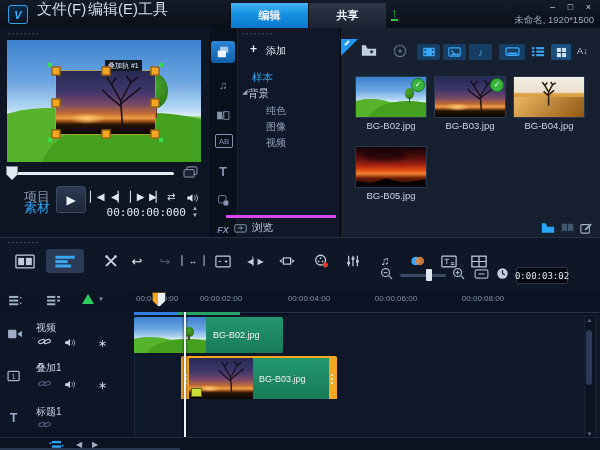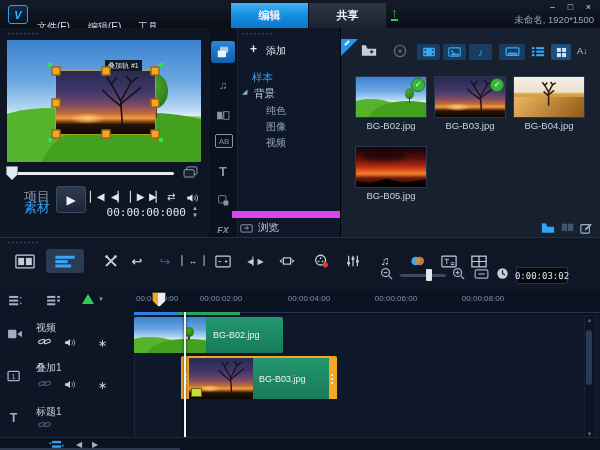--- a/index.html
+++ b/index.html
@@ -10,21 +10,21 @@
   .ico svg{display:block;}
   .grip{position:absolute;color:#4d5d74;font-size:9px;letter-spacing:1px;line-height:4px;font-weight:bold;}
   .grip::before{content:"········";}
 
   
   .titlebar{position:absolute;left:0;top:0;width:600px;height:28px;
     background:linear-gradient(180deg,#141b28 0%,#0a0e17 100%);border-bottom:2px solid #1189dd;}
   .logo{position:absolute;left:8px;top:5px;width:18px;height:17px;border:1px solid #2e9fe6;border-radius:3px;
     background:linear-gradient(180deg,#0d2c4a,#061422);color:#3ab0ff;font-weight:bold;font-style:italic;
     font-size:11px;display:flex;align-items:center;justify-content:center;}
-  .menuitem{position:absolute;top:20px;color:#d5dde8;font-size:10px;text-decoration:underline;}
+  .menuitem{position:absolute;top:0;color:#d5dde8;font-size:15px;}
   .tab{position:absolute;top:3px;width:77px;height:25px;display:flex;align-items:center;justify-content:center;
     color:#eef3f8;font-size:11px;font-weight:bold;
     background:linear-gradient(180deg,#2c3646,#1b2330);border-left:1px solid #0a0e15;}
   .tab.active{background:linear-gradient(180deg,#45b4f4 0%,#1590e0 45%,#0d77cc 100%);}
   .share-arrow{position:absolute;left:391px;top:7px;color:#2ecc47;font-size:13px;font-weight:bold;border-bottom:2px solid #2ecc47;line-height:12px;}
   .winbtn{position:absolute;top:1px;width:15px;height:11px;color:#cfd6e0;font-size:9px;display:flex;align-items:center;justify-content:center;}
   .projlabel{position:absolute;right:6px;top:14px;color:#9aa7ba;font-size:9.5px;}
 
   
   .preview{position:absolute;left:0;top:28px;width:208px;height:209px;background:#0e1623;border-right:1px solid #000;}
@@ -72,21 +72,21 @@
   .stepbtn{position:absolute;top:163px;color:#dfe6ee;font-size:10px;letter-spacing:-1px;}
   .pv-tc{position:absolute;right:22px;top:178px;color:#e3e9f0;font-size:11px;font-family:"DejaVu Sans Mono",monospace;}
   .pv-spin{position:absolute;right:10px;top:177px;color:#aeb9c8;font-size:6px;line-height:7px;text-align:center;}
 
   
   .libnav{position:absolute;left:208px;top:28px;width:132px;height:209px;background:#0f1828;}
   .strip{position:absolute;left:1px;top:0;width:28px;height:209px;background:#0a101c;border-right:1px solid #1a2438;}
   .stripico{position:absolute;left:2px;width:24px;height:20px;color:#8593ab;display:flex;align-items:center;justify-content:center;font-size:10px;}
   .stripico.active{background:linear-gradient(180deg,#2b86d8,#0f5ea8);border-radius:3px;color:#eaf4ff;height:22px;}
   .treeitem{position:absolute;font-size:10.5px;color:#c4cfdd;}
-  .browse-row{position:absolute;left:24px;bottom:0;width:102px;height:19px;border-top:7px solid #d946ef;
+  .browse-row{position:absolute;left:18px;bottom:0;width:102px;height:19px;border-top:3px solid #d946ef;
     display:flex;align-items:center;gap:5px;padding-left:8px;color:#c4cfdd;font-size:10.5px;}
 
   
   .gallery{position:absolute;left:340px;top:28px;width:260px;height:209px;background:#16202f;border-left:1px solid #000;}
   .fold{position:absolute;left:0;top:11px;width:17px;height:17px;background:#2196f3;
     clip-path:polygon(0 0,100% 0,0 100%);}
   .fold::after{content:"";position:absolute;left:3px;top:3px;width:6px;height:2px;background:#eaf4ff;transform:rotate(-45deg);}
   .gtile{position:absolute;top:16px;height:16px;border-radius:2px;background:#173d63;display:flex;align-items:center;justify-content:center;color:#3aa7f5;}
   .gthumb{position:absolute;width:70px;height:40px;overflow:hidden;background:#000;box-shadow:0 0 0 1px #2a384e;}
   .gcheck{position:absolute;width:12px;height:12px;border-radius:50%;background:#38b53c;border:1px solid #1c7a22;
@@ -245,21 +245,21 @@
             <rect x="2" y="2" width="9" height="9" rx="1" fill="none" stroke="currentColor"></rect>
             <rect x="8" y="8" width="6" height="6" rx="1" fill="currentColor"></rect>
           </svg>
       </span>
       <span class="stripico" style="top:192px;font-size:9px;font-weight:bold;font-style:italic">FX</span>
     </div>
     <span class="treeitem" style="left:42px;top:14px;font-weight:bold;color:#e8eef6;font-size:12px">+</span>
     <span class="treeitem" style="left:58px;top:16px;color:#e2e9f2;font-size:10px">添加</span>
     <span class="treeitem" style="left:44px;top:43px;color:#2ea6f6">样本</span>
     <span class="treeitem" style="left:34px;top:60px;color:#9aa9c0;font-size:7px">◢</span>
-    <span class="treeitem" style="left:46px;top:59px">背景</span>
+    <span class="treeitem" style="left:40px;top:59px">背景</span>
     <span class="treeitem" style="left:58px;top:76px;color:#93a3ba;font-size:10px">纯色</span>
     <span class="treeitem" style="left:58px;top:92px;color:#93a3ba;font-size:10px">图像</span>
     <span class="treeitem" style="left:58px;top:108px;color:#93a3ba;font-size:10px">视频</span>
     <div class="browse-row">
       <span class="ico">
         <svg width="13" height="10" viewBox="0 0 16 12">
             <rect x="1" y="2" width="14" height="9" rx="1" fill="none" stroke="#9fb0c4"></rect>
             <path d="M5 6h5M8 4l2.5 2L8 8" stroke="#9fb0c4" fill="none"></path>
           </svg>
       </span>

